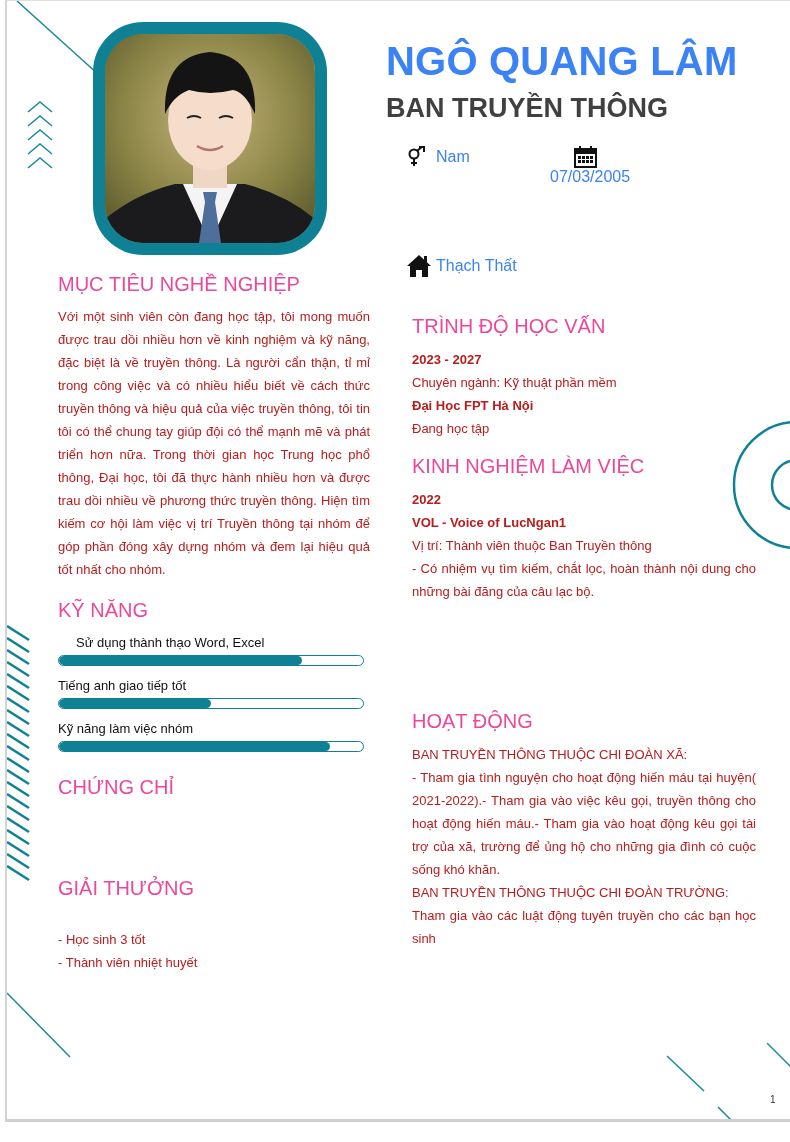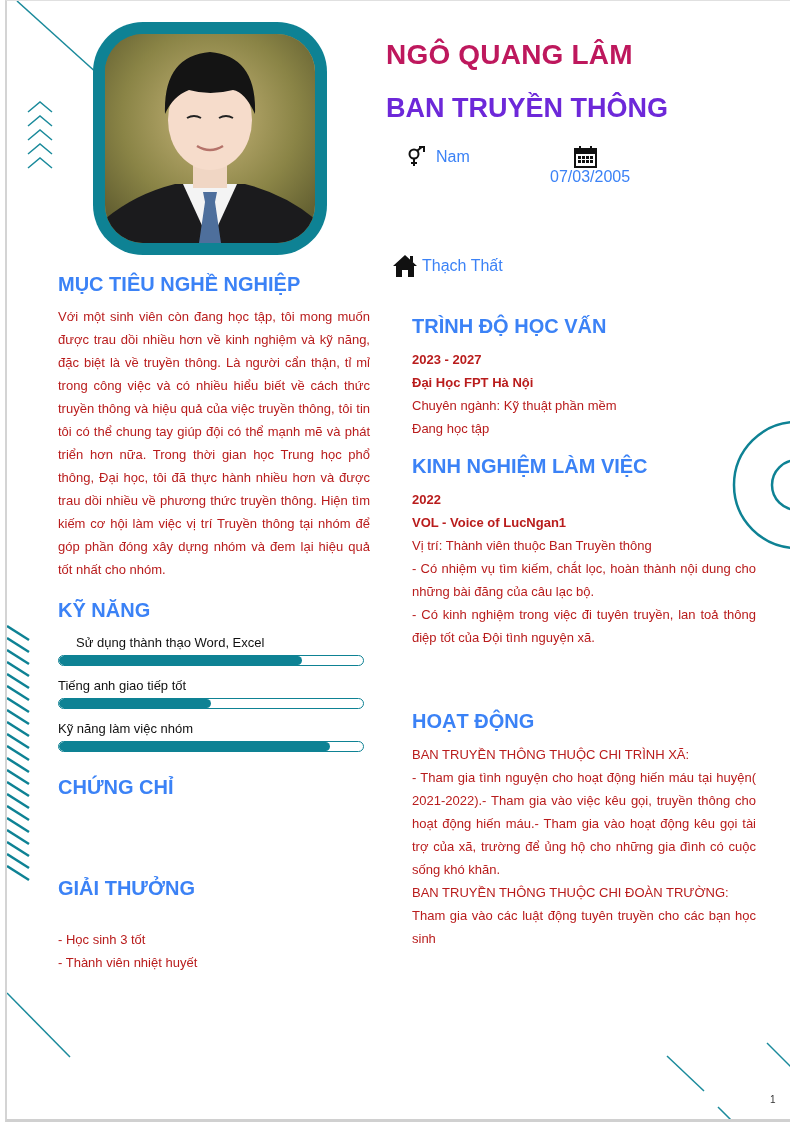--- a/index.html
+++ b/index.html
@@ -13,31 +13,31 @@
   .deco { position: absolute; left: 0; top: 0; pointer-events: none; }
   .photo-frame {
     position: absolute; left: 86px; top: 21px; width: 234px; height: 233px;
     background: #0e8294; border-radius: 50px; padding: 12px;
   }
   .photo {
     width: 100%; height: 100%; border-radius: 38px; overflow: hidden; position: relative;
     background: linear-gradient(135deg, #6a6a3a 0%, #8c8a4a 35%, #c9b77a 60%, #b7a169 100%);
   }
   .name {
-    position: absolute; left: 379px; top: 38px; font-size: 28px; font-weight: 700;
-    color: #be185d; letter-spacing: 0.2px; white-space: nowrap;
+    position: absolute; left: 379px; top: 38px; font-size: 40px; font-weight: 700;
+    color: #3b82f6; letter-spacing: 0.2px; white-space: nowrap;
   }
   .role {
     position: absolute; left: 379px; top: 92px; font-size: 27px; font-weight: 700;
-    color: #6d28d9; white-space: nowrap;
+    color: #404040; white-space: nowrap;
   }
   .info { position: absolute; display: flex; align-items: center; font-size: 16px; color: #3b82f6; }
   .info svg { margin-right: 8px; }
   .sec-title {
-    position: absolute; font-size: 20px; font-weight: 700; color: #3b82f6; white-space: nowrap;
+    position: absolute; font-size: 20px; font-weight: 400; color: #ec4899; white-space: nowrap;
   }
   .para {
     position: absolute; font-size: 13px; line-height: 23px; color: #b91c1c; text-align: justify;
   }
   .line { display: block; }
   .bold { font-weight: 700; }
   .skill-label { position: absolute; font-size: 13px; color: #111; white-space: nowrap; }
   .bar {
     position: absolute; left: 51px; width: 306px; height: 11px;
     border: 1.5px solid #0e8294; border-radius: 6px; background: #fff; overflow: hidden;
@@ -156,21 +156,21 @@
           <rect x="16" y="10" width="3" height="3"></rect>
         <rect x="4" y="14" width="3" height="3"></rect>
           <rect x="8" y="14" width="3" height="3"></rect>
           <rect x="12" y="14" width="3" height="3"></rect>
           <rect x="16" y="14" width="3" height="3"></rect>
       </g>
     </svg>
     <span>07/03/2005</span>
   </div>
 
-  <div class="info" style="left:385px; top:253px;justify-content:center;">
+  <div class="info" style="left:399px; top:253px;justify-content:center;">
     <svg width="26" height="24" viewBox="0 0 26 24" style="margin-right:4px;">
       <path d="M13 1 L1 12 L4 12 L4 23 L10 23 L10 16 L16 16 L16 23 L22 23 L22 12 L25 12 Z" fill="#111"></path>
       <rect x="18" y="2" width="3" height="6" fill="#111"></rect>
     </svg>
     <span>Thạch Thất</span>
   </div>
 
   <div class="sec-title" style="left:51px; top:272px;">MỤC TIÊU NGHỀ NGHIỆP</div>
   <div class="para" style="left:51px; top:304px; width:312px;">Với một sinh viên còn đang học tập, tôi mong muốn được trau dồi nhiều hơn về kinh nghiệm và kỹ năng, đặc biệt là về truyền thông. Là người cẩn thận, tỉ mỉ trong công việc và có nhiều hiểu biết về cách thức truyền thông và hiệu quả của việc truyền thông, tôi tin tôi có thể chung tay giúp đội có thể mạnh mẽ và phát triển hơn nữa. Trong thời gian học Trung học phổ thông, Đại học, tôi đã thực hành nhiều hơn và được trau dồi nhiều về phương thức truyền thông. Hiện tìm kiếm cơ hội làm việc vị trí Truyền thông tại nhóm để góp phần đóng xây dựng nhóm và đem lại hiệu quả tốt nhất cho nhóm.</div>
 
@@ -195,36 +195,35 @@
 
   <div class="sec-title" style="left:51px; top:876px;text-align:center;">GIẢI THƯỞNG</div>
   <div class="para" style="left:51px; top:927px; width:312px;">
     <span class="line">- Học sinh 3 tốt</span>
     <span class="line">- Thành viên nhiệt huyết</span>
   </div>
 
   <div class="sec-title" style="left:405px; top:314px;">TRÌNH ĐỘ HỌC VẤN</div>
   <div class="para" style="left:405px; top:347px; width:344px;">
     <span class="line bold">2023 - 2027</span>
+    <span class="line">Chuyên ngành: Kỹ thuật phần mềm</span>
     <span class="line bold">Đại Học FPT Hà Nội</span>
-    <span class="line">Chuyên ngành: Kỹ thuật phần mềm</span>
     <span class="line">Đang học tập</span>
   </div>
 
   <div class="sec-title" style="left:405px; top:454px;">KINH NGHIỆM LÀM VIỆC</div>
   <div class="para" style="left:405px; top:487px; width:344px;">
     <span class="line bold">2022</span>
     <span class="line bold">VOL - Voice of LucNgan1</span>
     <span class="line">Vị trí: Thành viên thuộc Ban Truyền thông</span>
     <span class="line">- Có nhiệm vụ tìm kiếm, chắt lọc, hoàn thành nội dung cho những bài đăng của câu lạc bộ.</span>
-    <span class="line">- Có kinh nghiệm trong việc đi tuyên truyền, lan toả thông điệp tốt của Đội tình nguyện xã.</span>
   </div>
 
   <div class="sec-title" style="left:405px; top:709px;">HOẠT ĐỘNG</div>
   <div class="para" style="left:405px; top:742px; width:344px;">
-    <span class="line">BAN TRUYỀN THÔNG THUỘC CHI TRÌNH XÃ:</span>
+    <span class="line">BAN TRUYỀN THÔNG THUỘC CHI ĐOÀN XÃ:</span>
     <span class="line">- Tham gia tình nguyện cho hoạt động hiến máu tại huyện( 2021-2022).- Tham gia vào việc kêu gọi, truyền thông cho hoạt động hiến máu.- Tham gia vào hoạt động kêu gọi tài trợ của xã, trường để ủng hộ cho những gia đình có cuộc sống khó khăn.</span>
     <span class="line">BAN TRUYỀN THÔNG THUỘC CHI ĐOÀN TRƯỜNG:</span>
     <span class="line">Tham gia vào các luật động tuyên truyền cho các bạn học sinh</span>
   </div>
 
   <div class="page-num">1</div>
 </div>
 
 </body></html>

